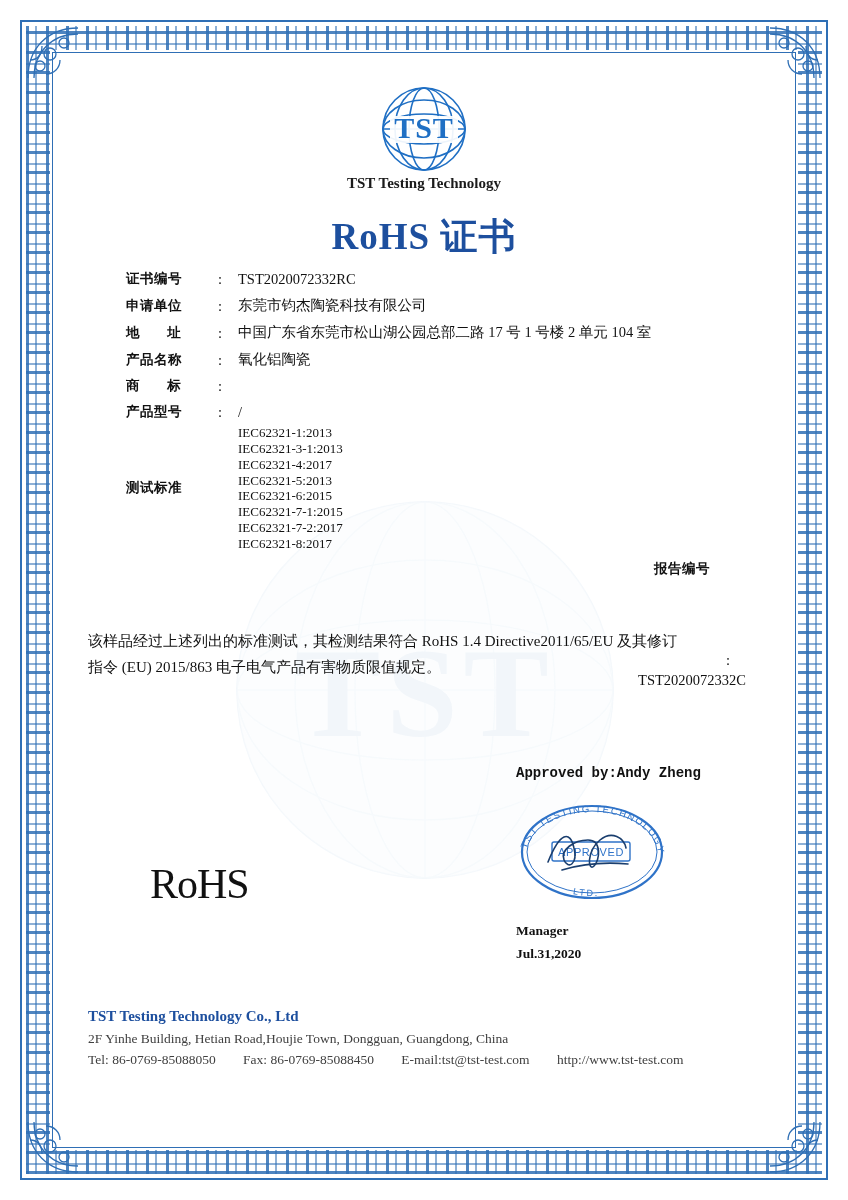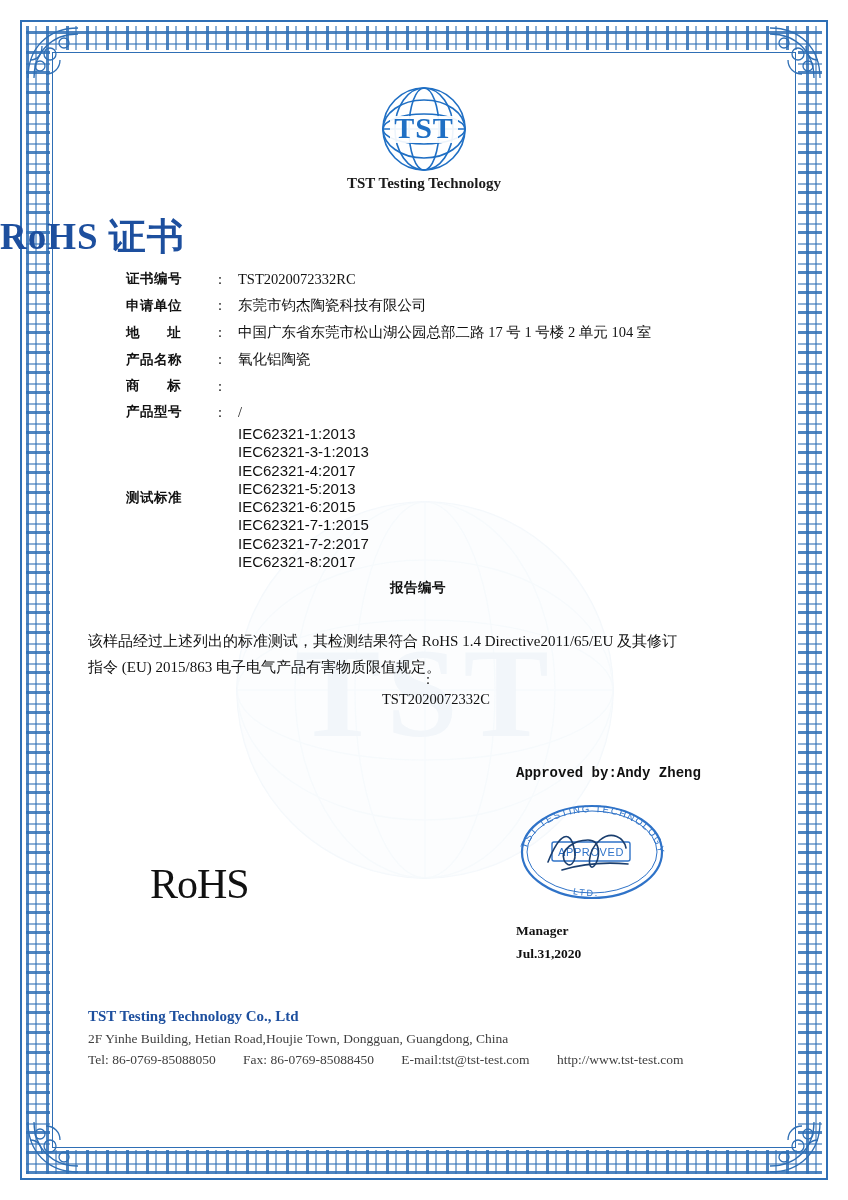--- a/index.html
+++ b/index.html
@@ -108,36 +108,37 @@
     text-align: center;
     font-size: 15px;
     font-weight: bold;
     color: #1a1a1a;
     font-family: "Liberation Serif", serif;
   }
   .cert-title {
     position: absolute;
     left: 0; top: 212px;
     width: 848px;
+    text-align: center;
     font-size: 37px;
     font-weight: bold;
     color: #1d4f9e;
     letter-spacing: 1px;
     font-family: "Liberation Serif", serif;
   }
 
   
   .fields {
     position: absolute;
     left: 126px; top: 270px;
     width: 620px;
   }
   .row {
     display: flex;
-    align-items: center;
+    align-items: flex-end;
     margin-bottom: 8px;
     font-size: 14.5px;
     color: #111;
   }
   .row .lbl {
     width: 92px;
     flex: 0 0 92px;
     font-weight: bold;
     letter-spacing: 0.5px;
     font-family: "Liberation Sans", sans-serif;
@@ -152,22 +153,22 @@
     text-align: left;
   }
   .row .val {
     flex: 1 1 auto;
     font-family: "Liberation Serif", serif;
     font-size: 14.5px;
   }
   .row.standards { align-items: center; }
   .std-list {
     line-height: 1.22;
-    font-size: 15px;
-    font-family: Liberation Sans, sans-serif;
+    font-size: 13px;
+    font-family: Liberation Serif, serif;
   }
 
   
   .statement {
     position: absolute;
     left: 88px; top: 628px;
     width: 680px;
     font-size: 15px;
     line-height: 1.75;
     color: #111;

